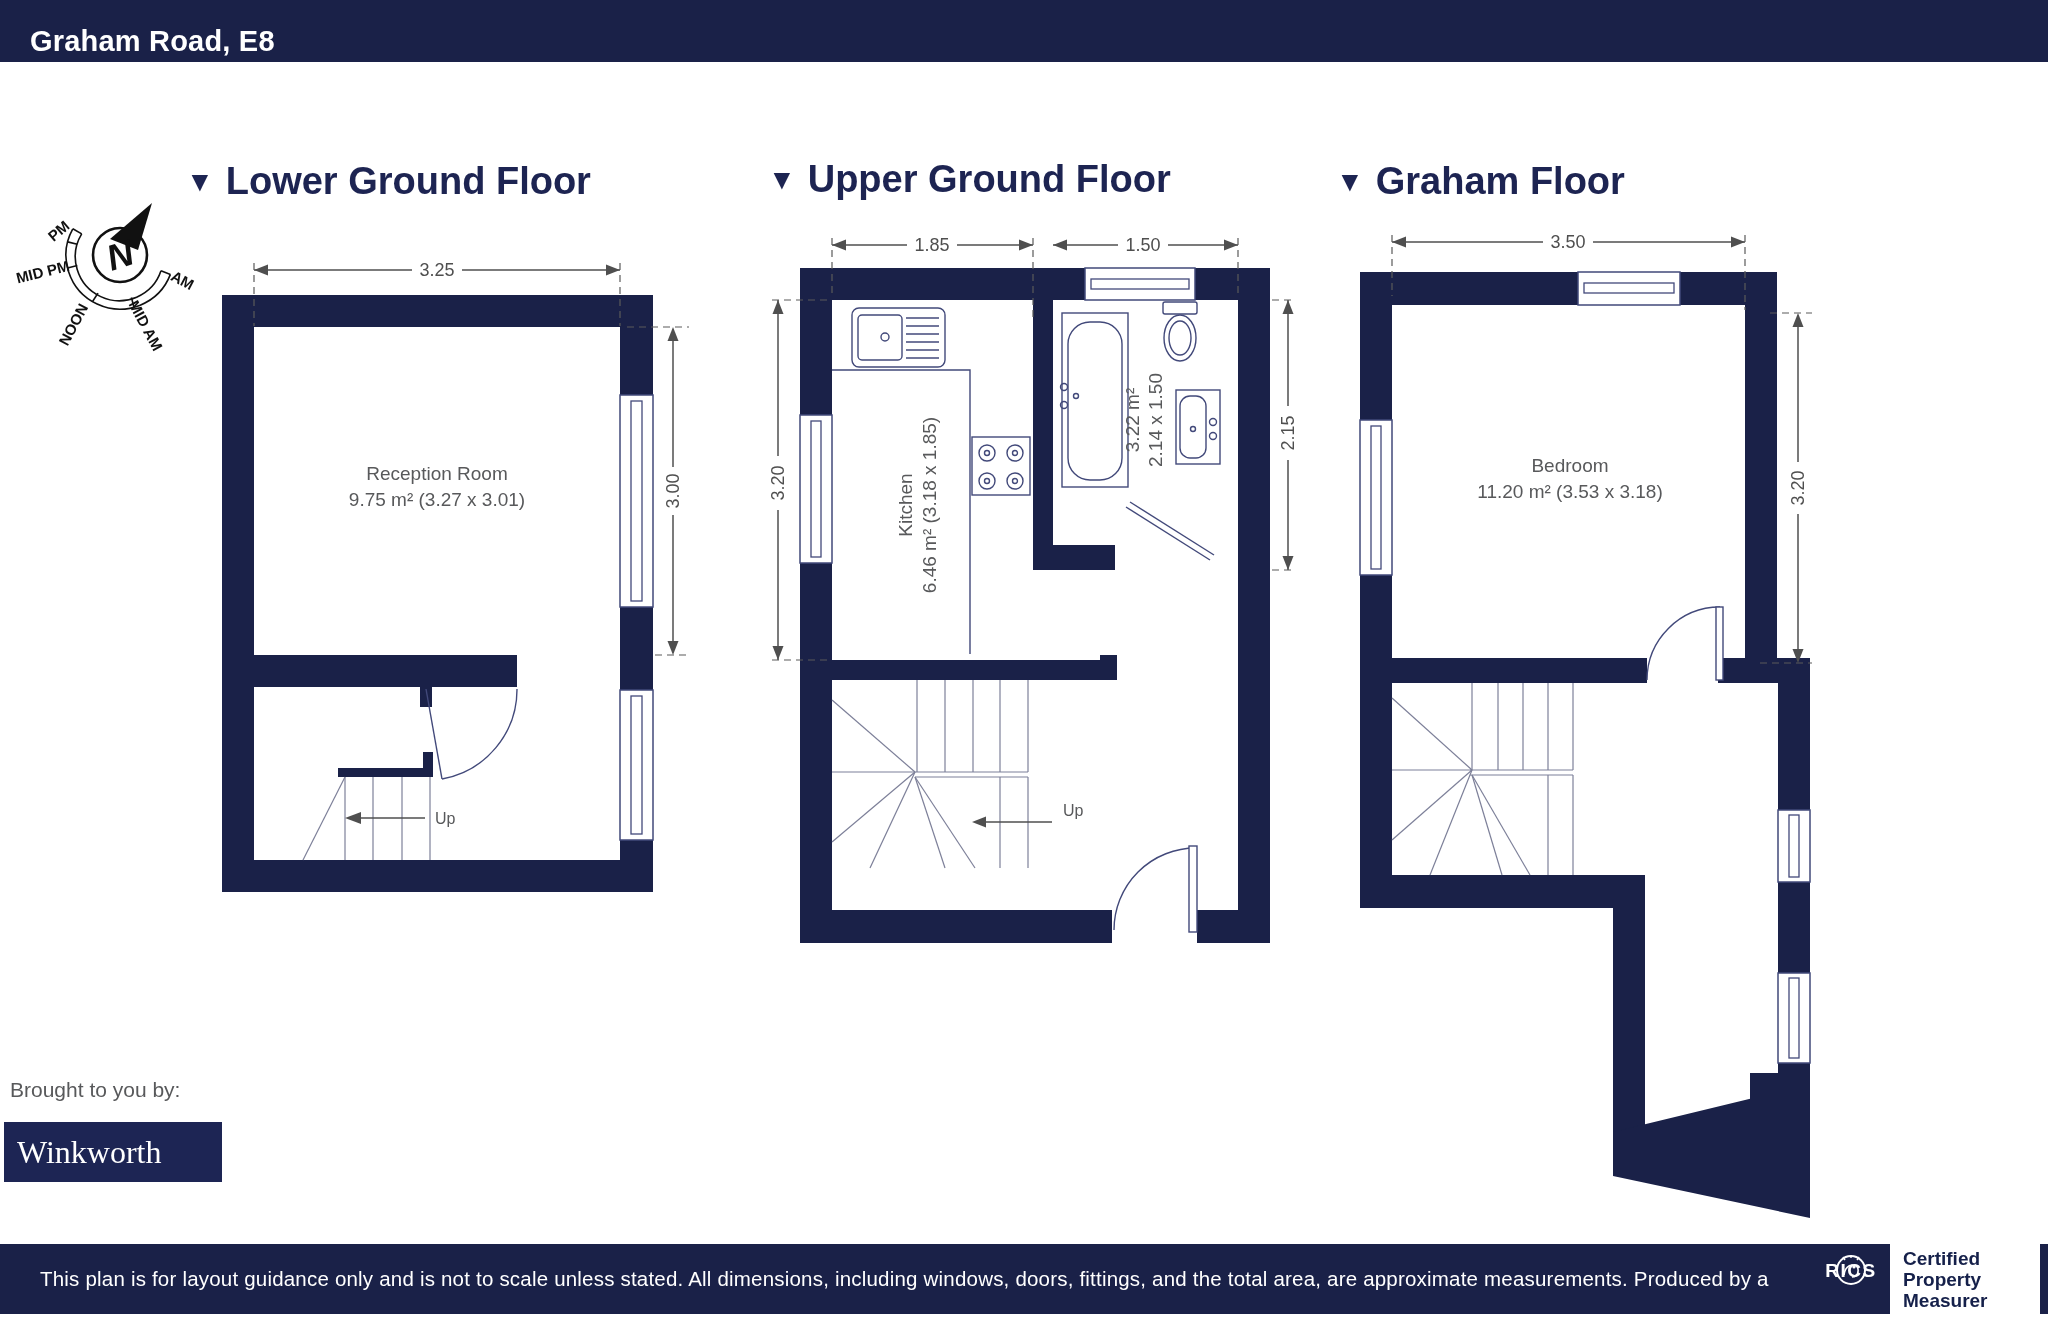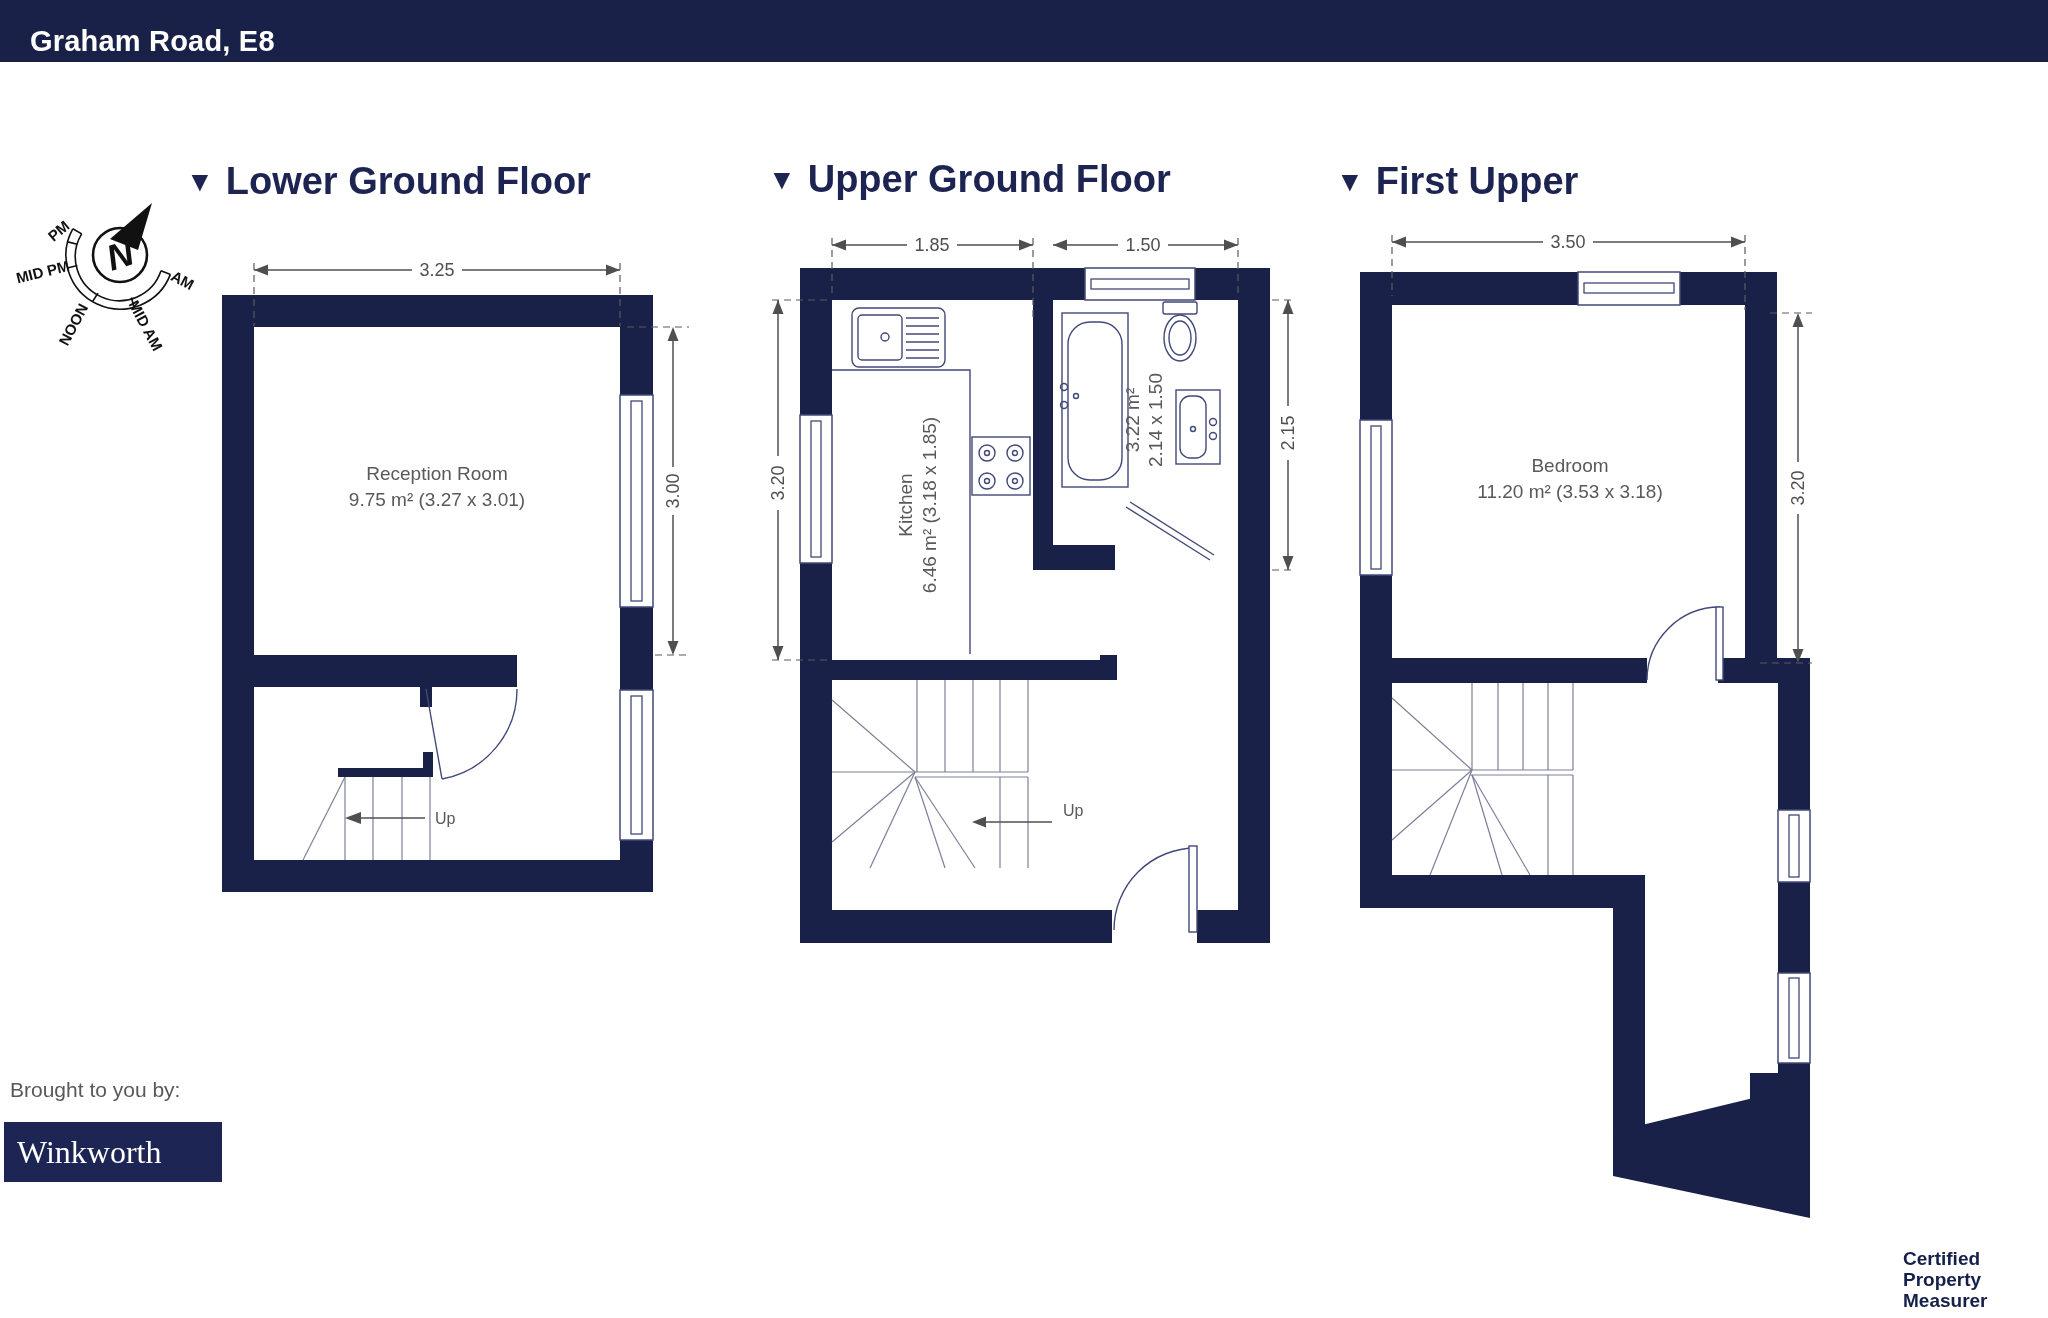--- a/index.html
+++ b/index.html
@@ -87,21 +87,21 @@
   <div class="floor-title" style="left:186px; top:160px;">
     <span class="marker">▼</span>
     <span>Lower Ground Floor</span>
   </div>
   <div class="floor-title" style="left:768px; top:158px;">
     <span class="marker">▼</span>
     <span>Upper Ground Floor</span>
   </div>
   <div class="floor-title" style="left:1336px; top:160px;">
     <span class="marker">▼</span>
-    <span>First Upper</span>
+    <span>Graham Floor</span>
   </div>
 
   <svg style="left:175px; top:230px;" width="530" height="680" viewBox="0 0 530 680">
     <g fill="#1a2148">
       <rect x="47" y="65" width="431" height="32"></rect>
       <rect x="47" y="65" width="32" height="597"></rect>
       <rect x="445" y="65" width="33" height="597"></rect>
       <rect x="47" y="630" width="431" height="32"></rect>
       <rect x="79" y="425" width="263" height="32"></rect>
       <rect x="245" y="457" width="12" height="20"></rect>
@@ -343,20 +343,23 @@
     </g>
     <text class="roomtxt" x="240" y="242" text-anchor="middle">Bedroom</text>
     <text class="roomtxt" x="240" y="268" text-anchor="middle">11.20 m² (3.53 x 3.18)</text>
   </svg>
 
   <div class="brought">Brought to you by:</div>
   <div class="winkbox">
     <span>Winkworth</span>
   </div>
 
+  <div class="bottombar">
+    <span class="disclaimer">This plan is for layout guidance only and is not to scale unless stated. All dimensions, including windows, doors, fittings, and the total area, are approximate measurements. Produced by a</span>
+  </div>
   <div class="ricsbox">
     <svg width="40" height="38" viewBox="0 0 40 38">
       <circle cx="20" cy="19" r="14" fill="none" stroke="#fff" stroke-width="2"></circle>
       <path d="M13,24 q1,-9 8,-10 q7,0 6,7 q-1,5 -6,5" fill="none" stroke="#fff" stroke-width="1.6"></path>
       <circle cx="23" cy="16" r="1.6" fill="#fff"></circle>
       <line x1="14" y1="9" x2="12" y2="6" stroke="#fff" stroke-width="1.4"></line>
       <line x1="20" y1="7" x2="20" y2="4" stroke="#fff" stroke-width="1.4"></line>
       <line x1="26" y1="9" x2="28" y2="6" stroke="#fff" stroke-width="1.4"></line>
     </svg>
     <span class="ricsword">RICS</span>

